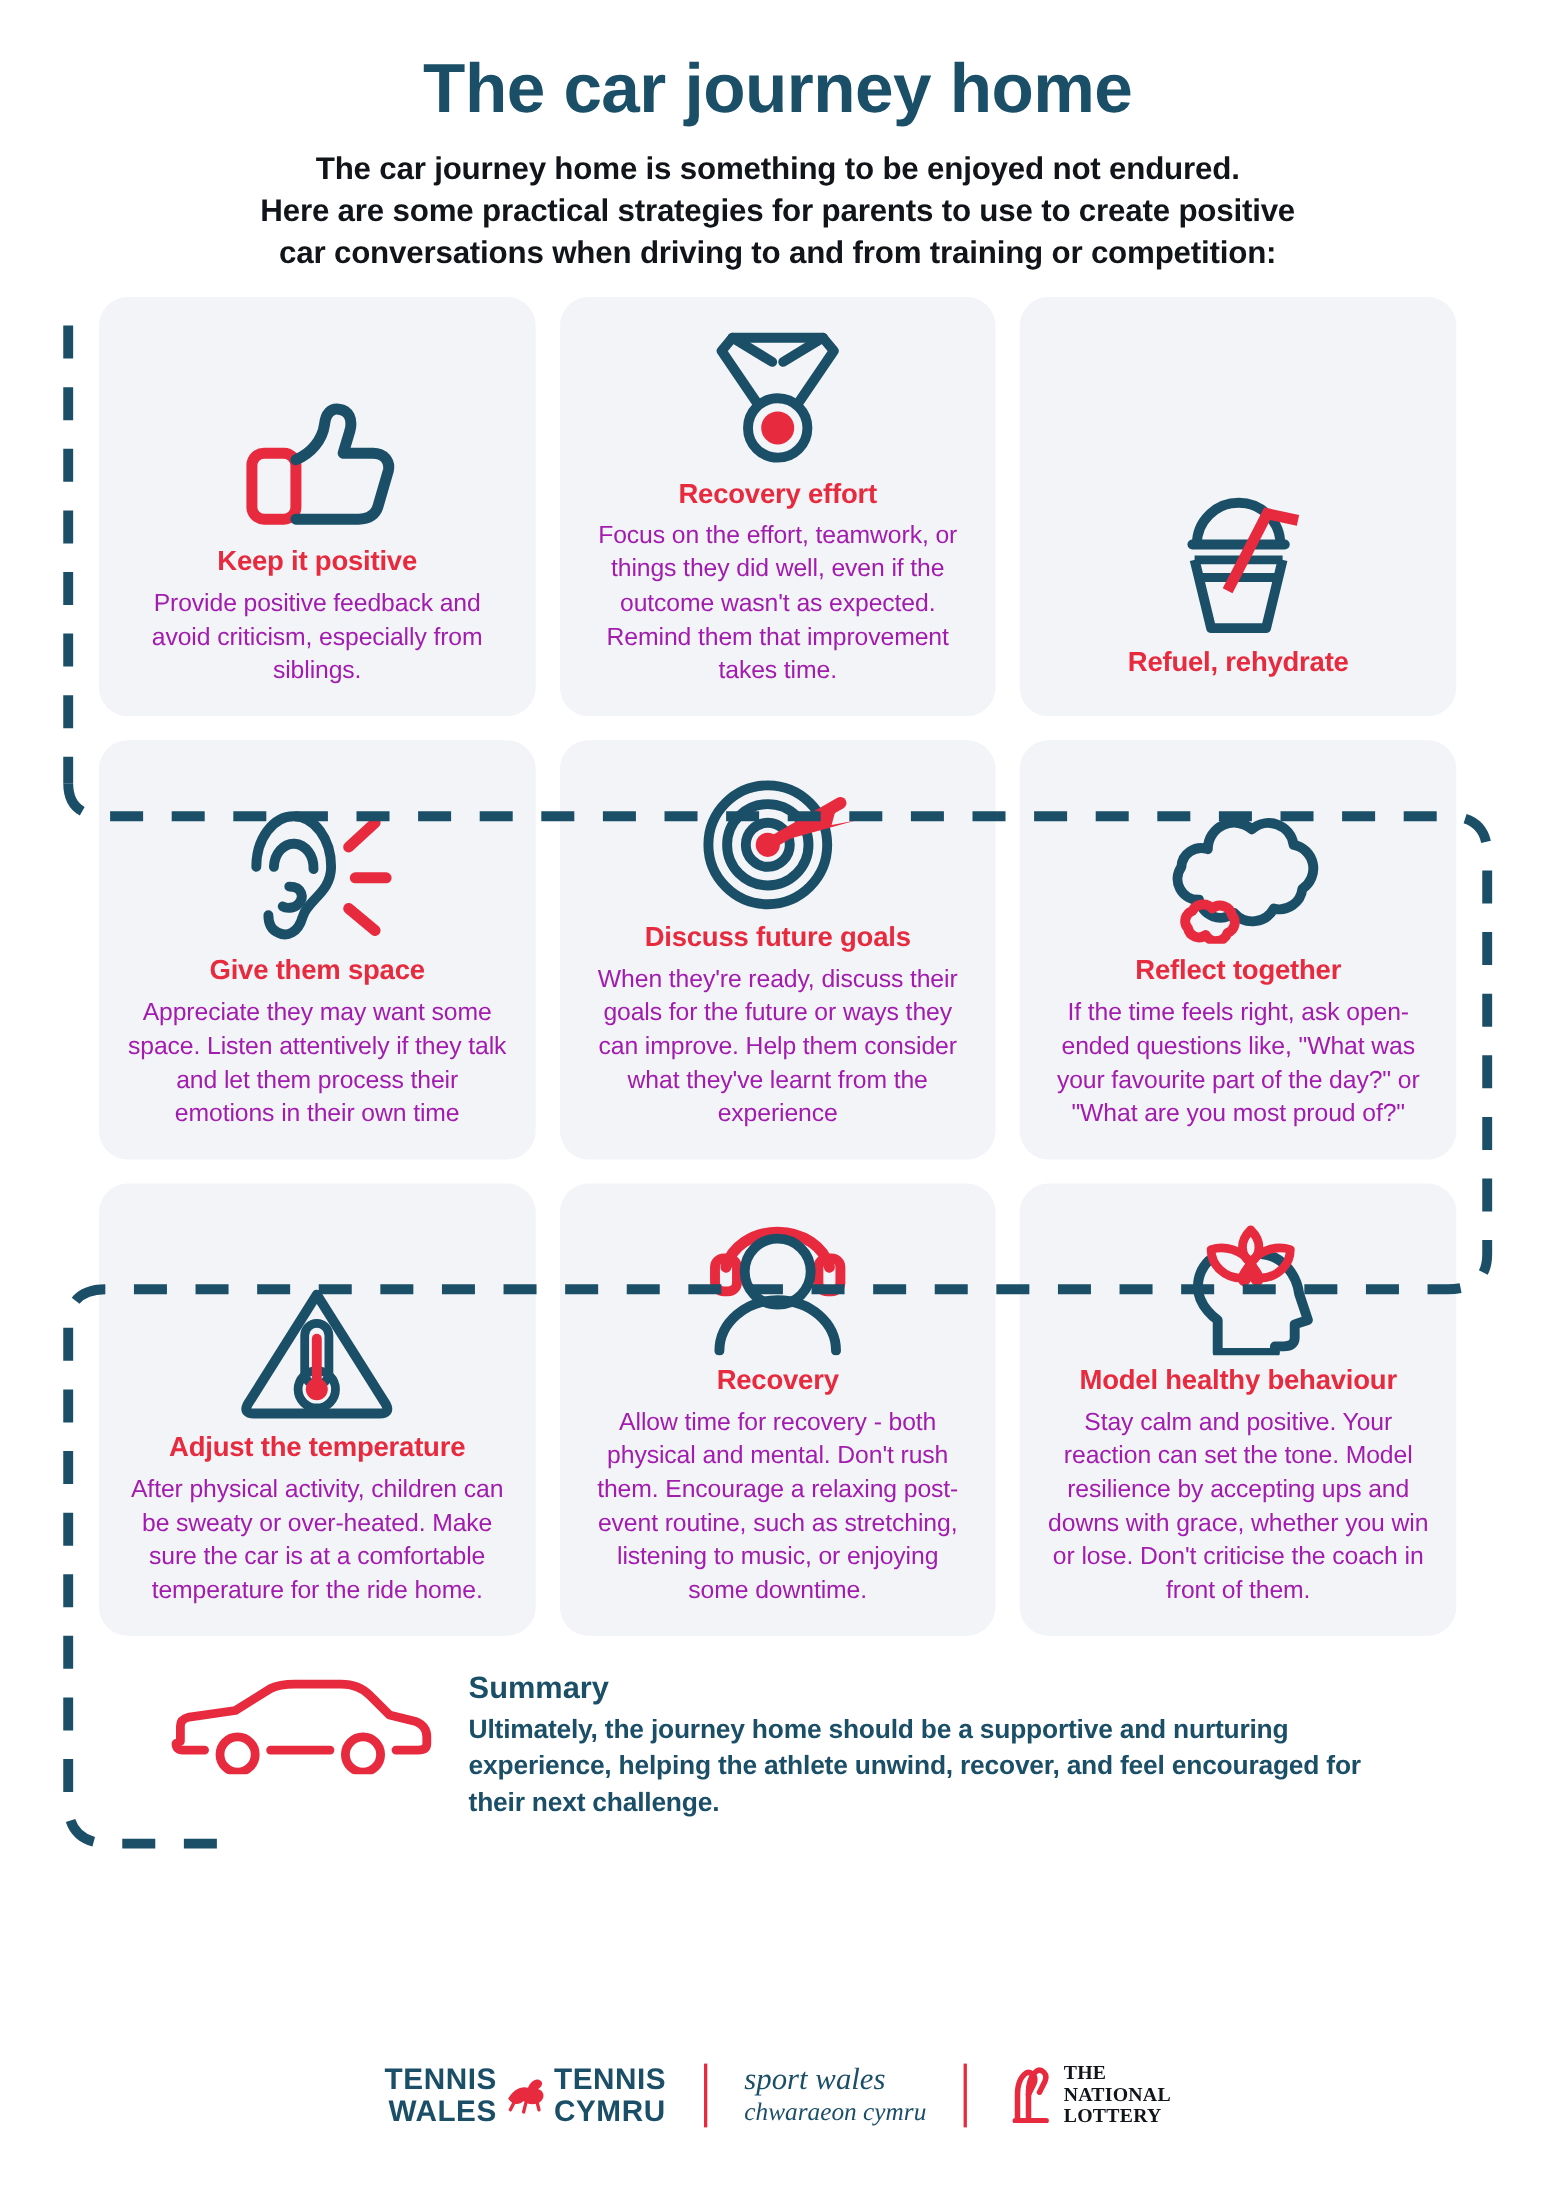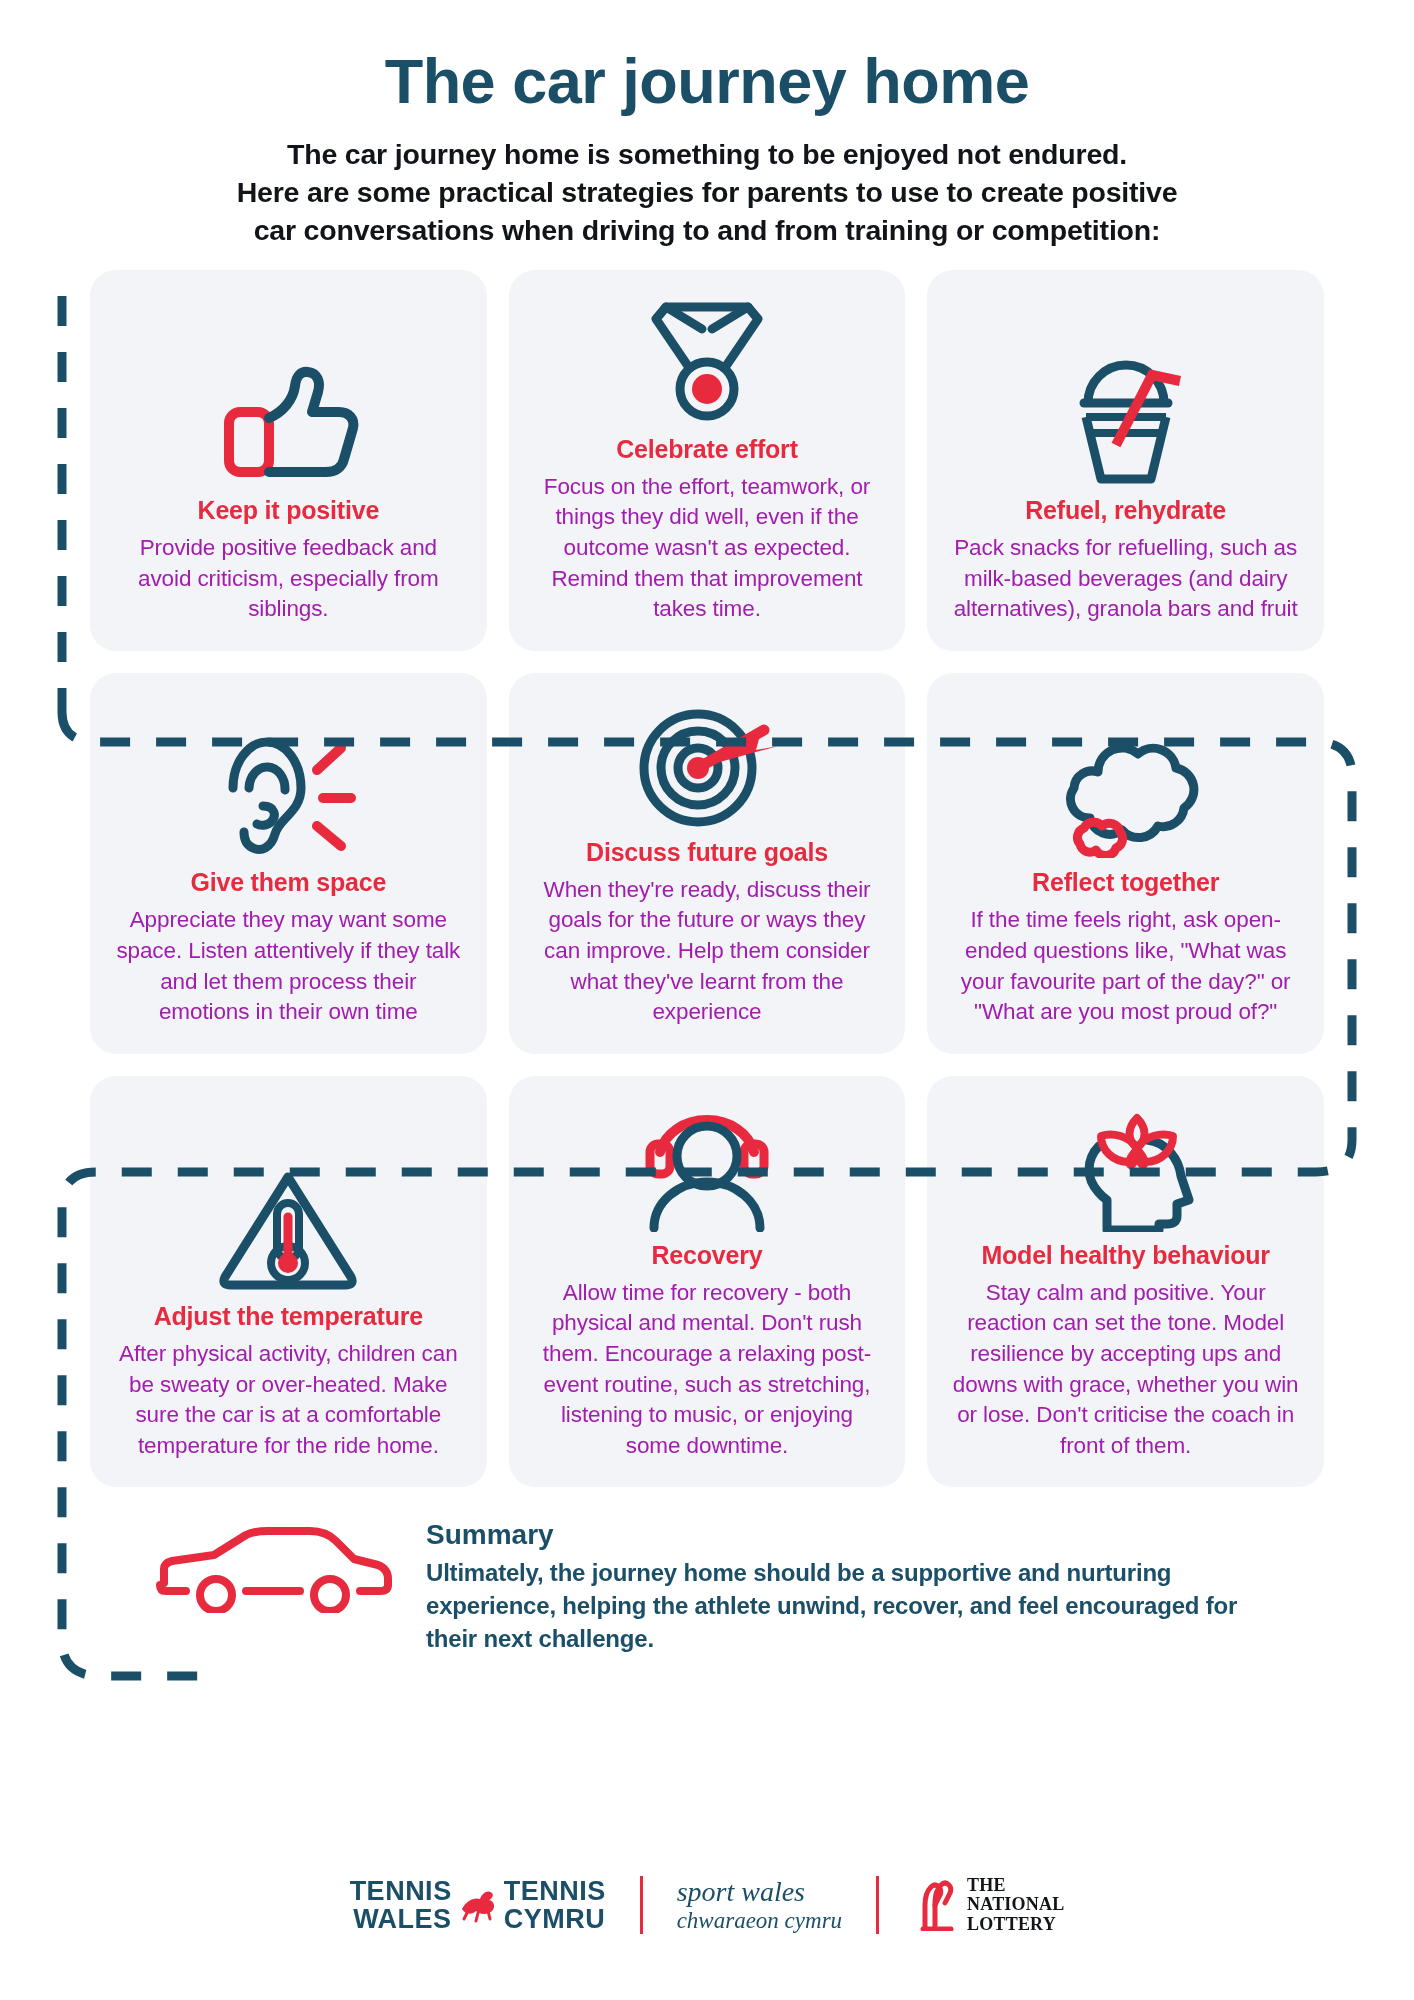--- a/index.html
+++ b/index.html
@@ -190,37 +190,36 @@
           <svg width="150" height="126" viewBox="0 0 150 126">
             <path d="M34 8 L24 20 L58 70" fill="none" stroke="#1b4f68" stroke-width="9" stroke-linejoin="round"></path>
             <path d="M34 8 L70 30" fill="none" stroke="#1b4f68" stroke-width="9" stroke-linecap="round"></path>
             <path d="M116 8 L126 20 L92 70" fill="none" stroke="#1b4f68" stroke-width="9" stroke-linejoin="round"></path>
             <path d="M116 8 L80 30" fill="none" stroke="#1b4f68" stroke-width="9" stroke-linecap="round"></path>
             <path d="M34 8 L116 8" fill="none" stroke="#1b4f68" stroke-width="9" stroke-linecap="round"></path>
             <circle cx="75" cy="90" r="27" fill="none" stroke="#1b4f68" stroke-width="9"></circle>
             <circle cx="75" cy="90" r="15" fill="#e82a3f"></circle>
           </svg>
         </div>
-        <div class="card-title">Celebrate effort</div>
+        <div class="card-title">Recovery effort</div>
         <div class="card-body">Focus on the effort, teamwork, or things they did well, even if the outcome wasn't as expected. Remind them that improvement takes time.</div>
       </div>
 
       <div class="card">
         <div class="icon-box">
           <svg width="140" height="128" viewBox="0 0 140 128">
             <path d="M32 44 A38 38 0 0 1 108 44" fill="none" stroke="#1b4f68" stroke-width="9"></path>
             <path d="M28 44 L112 44" stroke="#1b4f68" stroke-width="9" stroke-linecap="round"></path>
             <path d="M30 58 L110 58" stroke="#1b4f68" stroke-width="8"></path>
             <path d="M32 74 L108 74" stroke="#1b4f68" stroke-width="8"></path>
             <path d="M30 58 L45 120 L95 120 L110 58" fill="none" stroke="#1b4f68" stroke-width="9" stroke-linejoin="round"></path>
             <path d="M60 86 L96 16 L124 22" fill="none" stroke="#e82a3f" stroke-width="10" stroke-linejoin="miter"></path>
           </svg>
         </div>
         <div class="card-title">Refuel, rehydrate</div>
-        <div class="card-body">Pack snacks for refuelling, such as milk-based beverages (and dairy alternatives), granola bars and fruit</div>
       </div>
     </div>
 
     <div class="row row2">
 
       <div class="card">
         <div class="icon-box">
           <svg width="150" height="126" viewBox="0 0 150 126">
             <path d="M20 56 A34 46 0 0 1 88 56 C88 80 66 86 62 102 C58 116 48 120 40 116 C33 113 31 106 31 100" fill="none" stroke="#1b4f68" stroke-width="9" stroke-linecap="round"></path>
             <path d="M36 56 A18 22 0 0 1 72 58 M50 74 C62 74 64 84 58 90 C54 94 47 94 44 92" fill="none" stroke="#1b4f68" stroke-width="9" stroke-linecap="round"></path>

